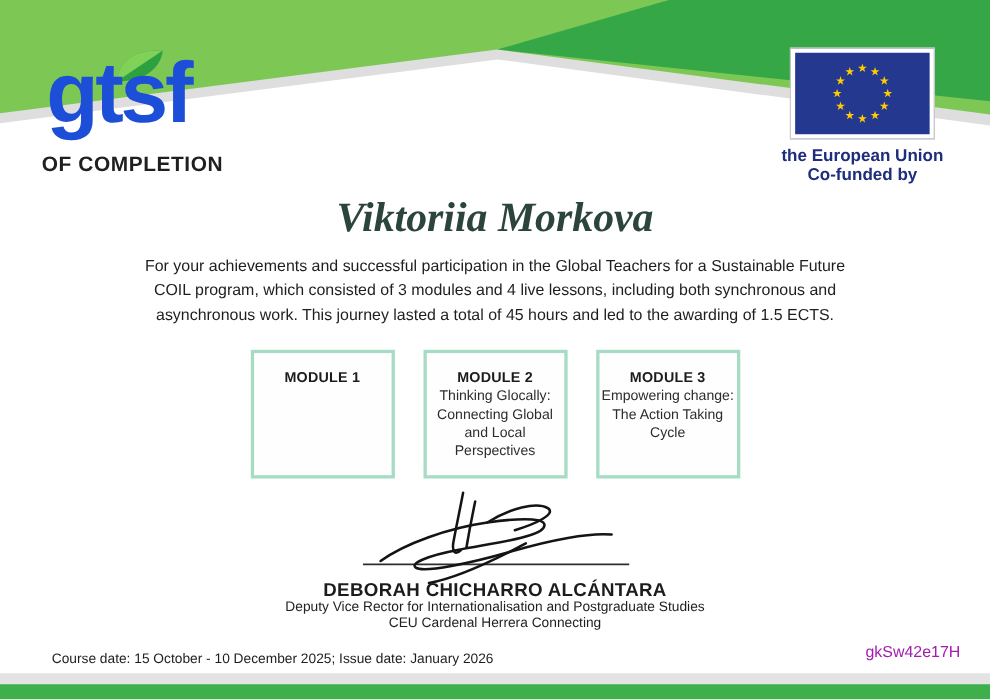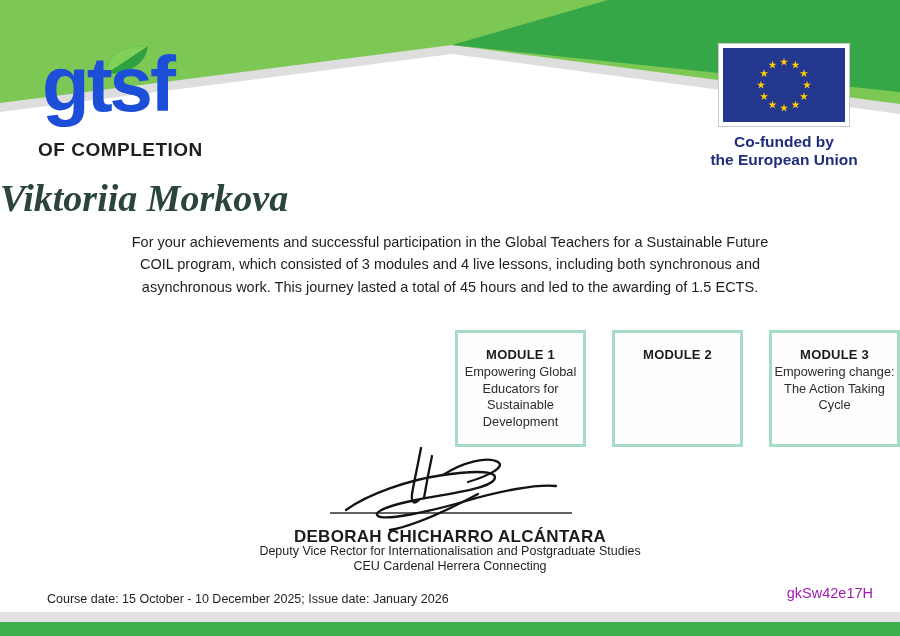--- a/index.html
+++ b/index.html
@@ -26,32 +26,32 @@
   
   .cert-title{
     position:absolute;top:98px;left:0;width:100%;text-align:center;z-index:2;
     font-size:29px;font-weight:bold;letter-spacing:1px;color:#1e7a46;
   }
   .cert-subtitle{
     position:absolute;top:139px;left:0;width:100%;z-index:2;
     font-size:19px;font-weight:bold;letter-spacing:.5px;color:#1f1f1f;margin-left:38px;
   }
   .recipient{
-    position:absolute;top:176px;left:0;width:100%;z-index:2;
+    position:absolute;top:176px;left:0;width:100%;text-align:center;z-index:2;
     font-family:"Liberation Serif",serif;font-style:italic;font-weight:bold;
     font-size:38px;color:#2b443c;
   }
   .body-text{
     position:absolute;top:231px;left:122px;width:656px;text-align:center;z-index:2;
     font-size:14.5px;line-height:1.55;color:#1e1e1e;
   }
   
   .modules{
     position:absolute;top:318px;left:0;width:100%;z-index:2;
-    display:flex;justify-content:flex-end;gap:26px;margin-top:12px;
+    display:flex;justify-content:center;gap:26px;
   }
   .module{
     width:131px;height:117px;box-sizing:border-box;background:#fffefe;
     border:3px solid #a6dcc3;padding:14px 2px 0;text-align:center;
   }
   .module-title{font-size:13px;font-weight:bold;letter-spacing:.2px;color:#1b1b1b;margin-bottom:2px;}
   .module-desc{font-size:12.8px;line-height:1.3;color:#2c2c2c;}
   
   .sig-svg{position:absolute;left:328px;top:442px;z-index:2;}
   .sig-name{
@@ -104,36 +104,36 @@
       <use href="#eu-star" transform="translate(80.9,48.5) scale(4.3)"></use>
       <use href="#eu-star" transform="translate(72.5,56.9) scale(4.3)"></use>
       <use href="#eu-star" transform="translate(61,60) scale(4.3)"></use>
       <use href="#eu-star" transform="translate(49.5,56.9) scale(4.3)"></use>
       <use href="#eu-star" transform="translate(41.1,48.5) scale(4.3)"></use>
       <use href="#eu-star" transform="translate(38,37) scale(4.3)"></use>
       <use href="#eu-star" transform="translate(41.1,25.5) scale(4.3)"></use>
       <use href="#eu-star" transform="translate(49.5,17.1) scale(4.3)"></use>
     </svg>
     <div class="eu-text">
+      <div>the European Union</div>
       <div>Co-funded by</div>
-      <div>the European Union</div>
     </div>
   </div>
 
   <div class="cert-subtitle">OF COMPLETION</div>
   <div class="recipient">Viktoriia Morkova</div>
   <div class="body-text">For your achievements and successful participation in the Global Teachers for a Sustainable Future COIL program, which consisted of 3 modules and 4 live lessons, including both synchronous and asynchronous work. This journey lasted a total of 45 hours and led to the awarding of 1.5 ECTS.</div>
 
   <div class="modules">
     <div class="module">
       <div class="module-title">MODULE 1</div>
-      <div class="module-desc">Empowering Global Educators for Sustainable Development</div>
     </div>
     <div class="module">
       <div class="module-title">MODULE 2</div>
+      <div class="module-desc">Thinking Glocally: Connecting Global and Local Perspectives</div>
     </div>
     <div class="module">
       <div class="module-title">MODULE 3</div>
       <div class="module-desc">Empowering change: The Action Taking Cycle</div>
     </div>
   </div>
 
   <svg class="sig-svg" width="250" height="90" viewBox="0 0 250 90">
     <path d="M2,71 L244,71" stroke="#2e2e2e" stroke-width="1.6" fill="none"></path>
     <g stroke="#141414" stroke-width="2.3" fill="none" stroke-linecap="round">

